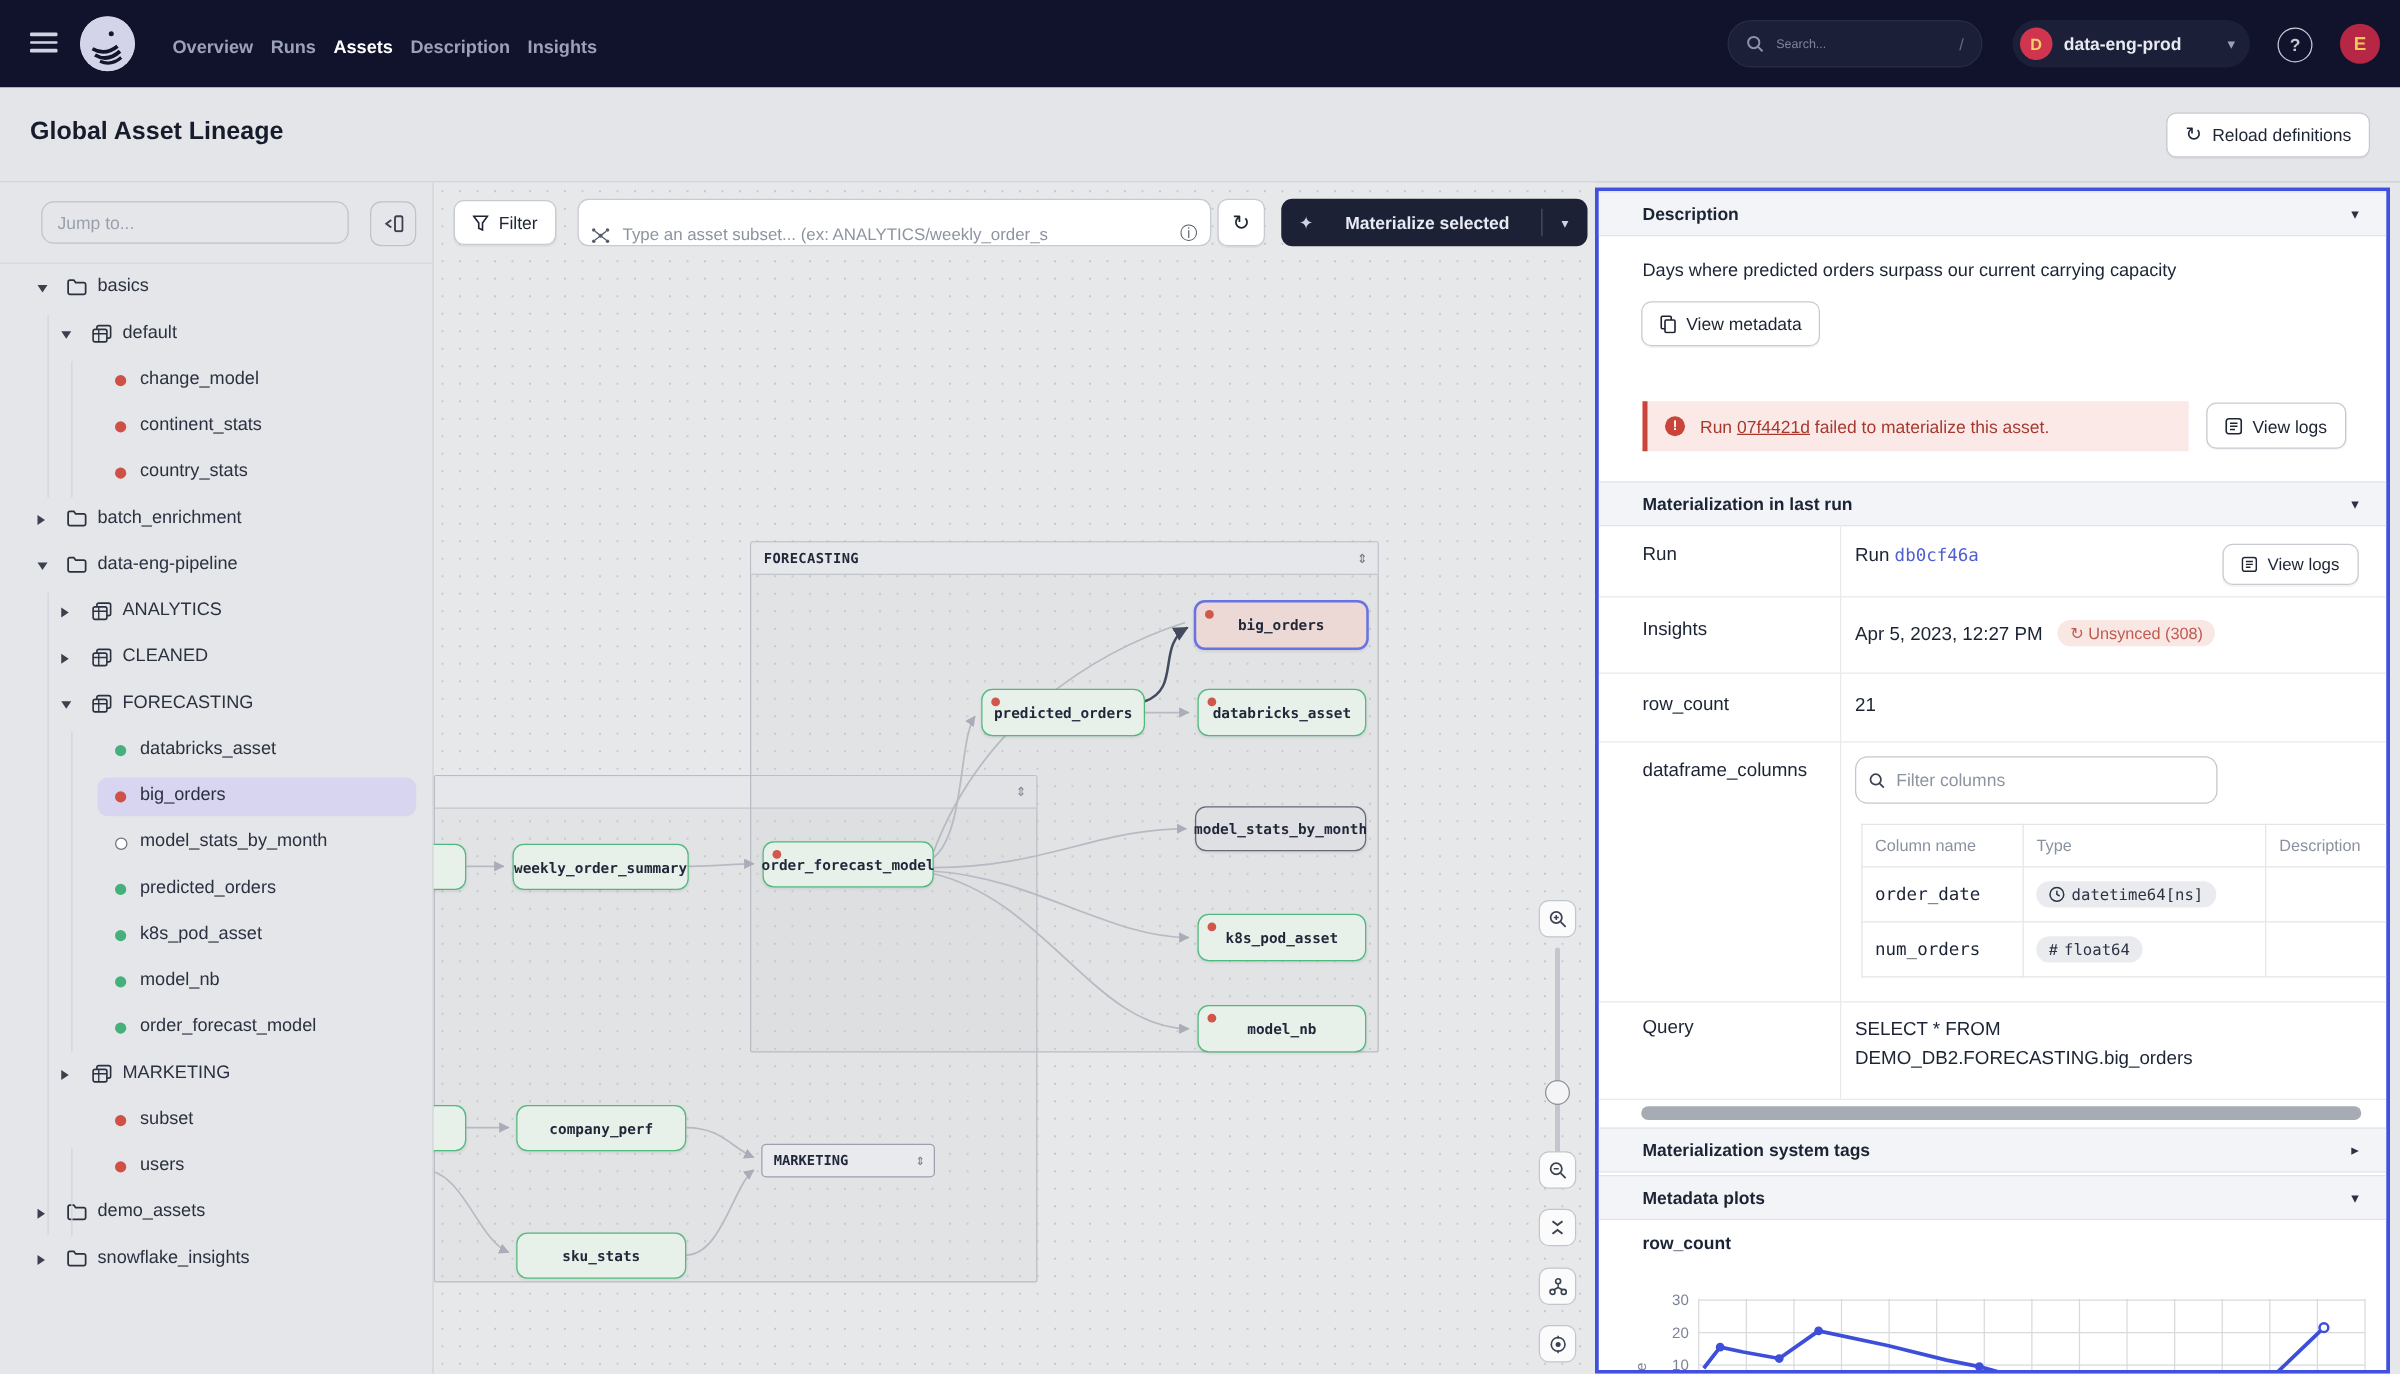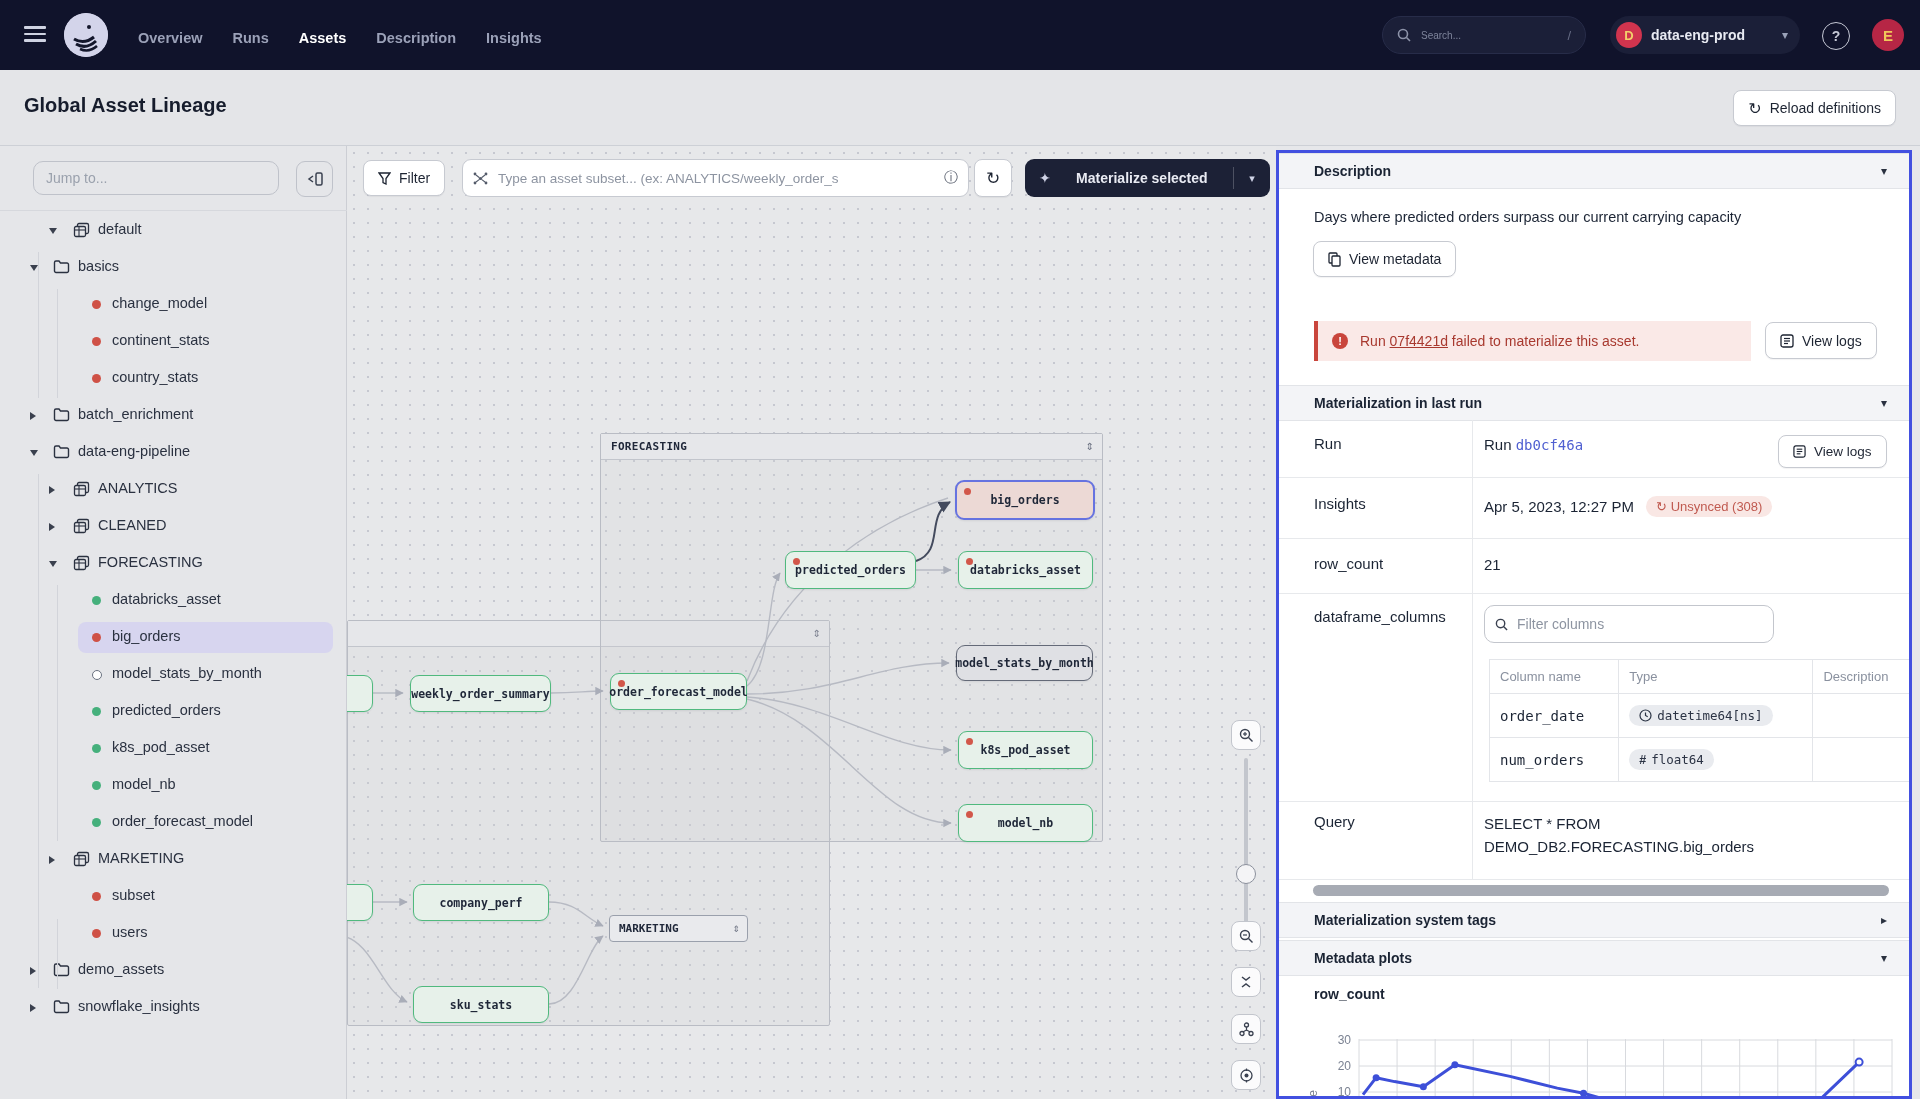--- a/index.html
+++ b/index.html
@@ -4,21 +4,21 @@
 <style>
   html,body{margin:0;padding:0;}
   body{width:1920px;height:1099px;overflow:hidden;font-family:"Liberation Sans",sans-serif;background:#e6e7ea;}
   #app{position:relative;width:1920px;height:1099px;}
 
   
   #nav{position:absolute;left:0;top:0;width:1920px;height:70px;background:#10132b;}
   #hamburger{position:absolute;left:24px;top:26px;width:22px;height:18px;cursor:pointer;}
   #hamburger i{display:block;height:2.5px;background:#cfd3e2;margin-bottom:4px;border-radius:1px;}
   #logo{position:absolute;left:64px;top:13px;width:44px;height:44px;border-radius:50%;background:#d3d4ea;overflow:hidden;}
-  #nav-items{position:absolute;left:138px;top:0;height:75px;display:flex;align-items:center;gap:30px;}
+  #nav-items{position:absolute;left:138px;top:0;height:75px;display:flex;align-items:center;gap:14px;}
   .nav-item{font-size:14.5px;color:#9ba1b8;font-weight:600;cursor:pointer;}
   .nav-item.active{color:#ffffff;font-weight:700;}
   #nav-search{position:absolute;left:1382px;top:16px;width:204px;height:38px;background:#1b1f38;border:1px solid #272c49;border-radius:19px;display:flex;align-items:center;padding:0 14px;box-sizing:border-box;}
   #nav-search input{flex:1;background:transparent;border:0;outline:0;color:#fdba74;font-size:10px;font-family:"Liberation Sans",sans-serif;margin-left:8px;}
   #nav-search input::placeholder{color:#7e849b;}
   #nav-search .slash{color:#666c85;font-size:13px;}
   #dep-pill{position:absolute;left:1610px;top:16px;width:190px;height:38px;background:#1b1f38;border-radius:19px;display:flex;align-items:center;padding:0 12px 0 6px;box-sizing:border-box;cursor:pointer;}
   #dep-badge{width:26px;height:26px;border-radius:50%;background:#d0344e;color:#f2d06b;font-weight:bold;font-size:13px;display:flex;align-items:center;justify-content:center;}
   #dep-name{color:#e8eaf2;font-size:14px;font-weight:600;margin-left:9px;flex:1;}
   .chev{color:#9aa1b8;font-size:12px;}
@@ -48,21 +48,21 @@
   .ti .dot{position:absolute;top:14px;width:9px;height:9px;border-radius:50%;}
   .dot.red{background:#cf5146;}
   .dot.green{background:#45b07c;}
   .dot.none{background:#fff;border:1.5px solid #6a7280;box-sizing:border-box;width:10px;height:10px;}
   .guide{position:absolute;width:1px;background:#d2d4da;}
 
   
   #canvas{position:absolute;left:347px;top:146px;width:929px;height:953px;overflow:hidden;background-color:#e7e8ea;background-image:radial-gradient(#c6c8d0 1.1px,transparent 1.1px);background-size:14px 14px;}
   #gtoolbar{position:absolute;left:0;top:0;width:929px;height:64px;}
   #filter-btn{position:absolute;left:16px;top:14px;height:36px;}
-  #subset-box{position:absolute;left:115px;top:13px;width:507px;height:38px;background:#fff;border:1px solid #c7cad1;border-radius:9px;box-sizing:border-box;display:flex;align-items:center;padding:0 10px;}
+  #subset-box{position:absolute;left:115px;top:13px;width:507px;height:38px;background:#fff;border:1px solid #c7cad1;border-radius:9px;box-sizing:border-box;display:flex;align-items:flex-end;padding:0 10px;}
   #subset-box input{flex:1;border:0;outline:0;font-size:13.5px;color:#3a4150;font-family:"Liberation Sans",sans-serif;margin-left:8px;background:transparent;}
   #subset-box input::placeholder{color:#8d94a1;}
   #refresh-btn{position:absolute;left:627px;top:13px;width:38px;height:38px;padding:0;justify-content:center;font-size:17px;}
   #mat-btn{position:absolute;left:678px;top:13px;width:245px;height:38px;background:#1c2136;border-radius:9px;color:#e9ebf3;display:flex;align-items:center;cursor:pointer;box-sizing:border-box;}
   #mat-btn .sparkle{margin-left:14px;font-size:14px;color:#cfd3e6;}
   #mat-btn .mlabel{flex:1;text-align:center;font-size:14px;font-weight:600;}
   #mat-btn .mdivider{width:1px;height:22px;background:rgba(255,255,255,.22);}
   #mat-btn .mcaret{width:36px;text-align:center;color:#cfd3e6;font-size:11px;}
 
   .grp{position:absolute;border:1px solid #b9bcc4;background:rgba(203,205,213,.18);box-sizing:border-box;border-radius:2px;}
@@ -173,39 +173,39 @@
       <input id="jump-input" placeholder="Jump to..." style="">
       <div id="sb-toggle">
         <svg width="16" height="14" viewBox="0 0 16 14">
             <rect x="9" y="1" width="6" height="12" rx="1.5" stroke="#3a4150" stroke-width="1.5" fill="none"></rect>
             <path d="M6 4 L2 7 L6 10" stroke="#3a4150" stroke-width="1.5" fill="none"></path>
           </svg>
       </div>
     </div>
     <div id="tree">
         <div class="ti">
+          <span class="caret down" style="left: 30px;"></span>
+          <span class="ticon" style="left: 53px;">
+            <svg width="17" height="15" viewBox="0 0 17 15">
+              <path d="M1.5 3.5 a1.5 1.5 0 0 1 1.5 -1.5 H6 l1.5 2 H14 a1.5 1.5 0 0 1 1.5 1.5 V12 a1.5 1.5 0 0 1 -1.5 1.5 H3 a1.5 1.5 0 0 1 -1.5 -1.5 Z" stroke="#2a3140" stroke-width="1.4" fill="none"></path>
+            </svg>
+          </span>
+          <span class="tlabel" style="left: 78px;">basics</span>
+        </div>
+        <div class="ti">
           <span class="caret down" style="left: 49px;"></span>
           <span class="ticon" style="left: 73px;">
             <svg width="17" height="16" viewBox="0 0 17 16">
               <rect x="4.5" y="1.5" width="11" height="10" rx="1.5" stroke="#2a3140" stroke-width="1.3" fill="none"></rect>
               <rect x="1.5" y="4.5" width="11" height="10" rx="1.5" stroke="#2a3140" stroke-width="1.3" fill="#e5e6e9"></rect>
               <line x1="1.5" y1="8" x2="12.5" y2="8" stroke="#2a3140" stroke-width="1.1"></line>
               <line x1="6" y1="4.5" x2="6" y2="14.5" stroke="#2a3140" stroke-width="1.1"></line>
             </svg>
           </span>
           <span class="tlabel" style="left: 98px;">default</span>
-        </div>
-        <div class="ti">
-          <span class="caret down" style="left: 30px;"></span>
-          <span class="ticon" style="left: 53px;">
-            <svg width="17" height="15" viewBox="0 0 17 15">
-              <path d="M1.5 3.5 a1.5 1.5 0 0 1 1.5 -1.5 H6 l1.5 2 H14 a1.5 1.5 0 0 1 1.5 1.5 V12 a1.5 1.5 0 0 1 -1.5 1.5 H3 a1.5 1.5 0 0 1 -1.5 -1.5 Z" stroke="#2a3140" stroke-width="1.4" fill="none"></path>
-            </svg>
-          </span>
-          <span class="tlabel" style="left: 78px;">basics</span>
         </div>
         <div class="ti">
           <span class="dot red" style="left: 92px;"></span>
           <span class="tlabel" style="left: 112px;">change_model</span>
         </div>
         <div class="ti">
           <span class="dot red" style="left: 92px;"></span>
           <span class="tlabel" style="left: 112px;">continent_stats</span>
         </div>
         <div class="ti">

